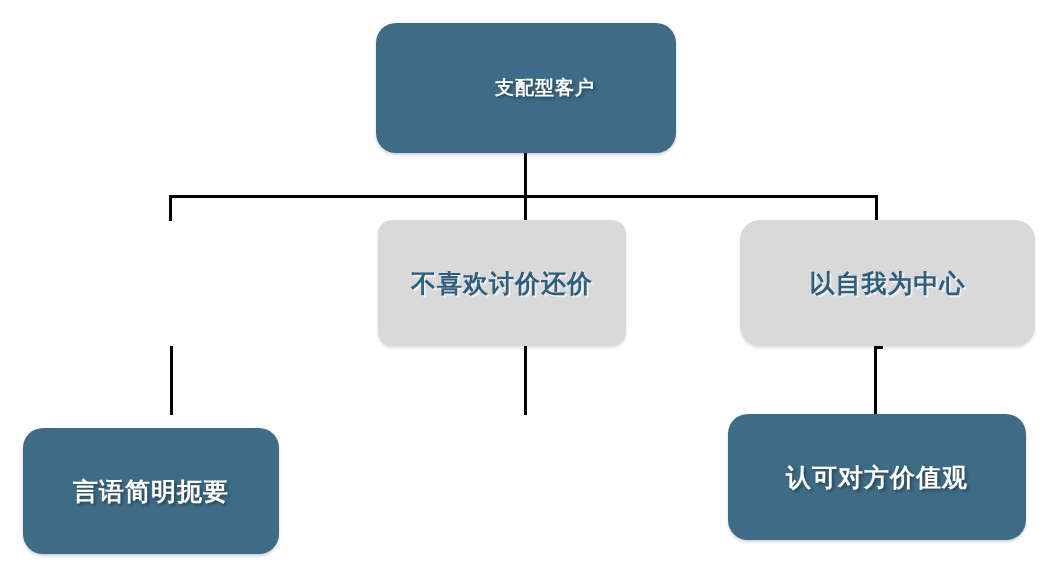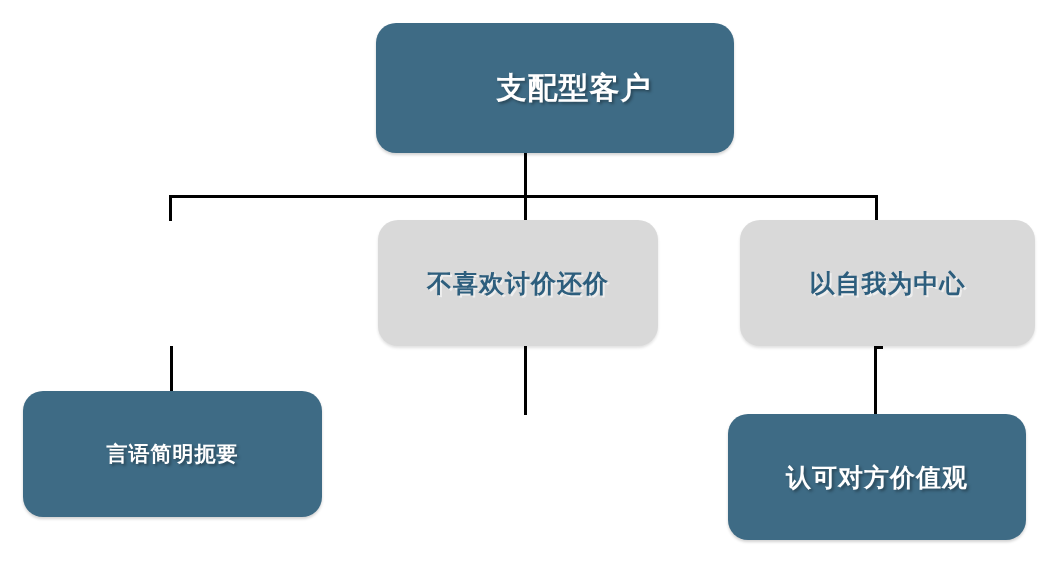--- a/index.html
+++ b/index.html
@@ -39,25 +39,25 @@
     color: var(--text-on-dark);
     text-shadow: 2px 2px 3px rgba(0,0,0,0.35);
     box-shadow: 0 2px 3px rgba(0,0,0,0.18);
   }
   .node-light {
     background: var(--node-light);
     color: var(--text-on-light);
     text-shadow: 2px 2px 0 rgba(255,255,255,0.55);
     box-shadow: 0 2px 3px rgba(0,0,0,0.12);
   }
-  .node-root   { left: 376px; top: 23px;  width: 358px; height: 130px; font-size: 30px; padding-left: 38px; }
+  .node-root   { left: 376px; top: 23px;  width: 300px; height: 130px; font-size: 19px; padding-left: 38px; }
   .node-t1     { left: 24px;  top: 220px; width: 318px; height: 126px; font-size: 25px; }
-  .node-t2     { left: 378px; top: 220px; width: 280px; height: 126px; font-size: 25px; }
+  .node-t2     { left: 378px; top: 220px; width: 248px; height: 126px; font-size: 25px; border-radius: 14px; }
   .node-t3     { left: 740px; top: 220px; width: 295px; height: 126px; font-size: 25px; text-align: right; }
-  .node-r1     { left: 23px;  top: 391px; width: 299px; height: 126px; font-size: 21px; }
+  .node-r1     { left: 23px;  top: 428px; width: 256px; height: 126px; font-size: 25px; }
   .node-r2     { left: 378px; top: 414px; width: 299px; height: 126px; font-size: 25px; }
   .node-r3     { left: 728px; top: 414px; width: 298px; height: 126px; font-size: 25px; text-align: center; }
   .line {
     position: absolute;
     background: var(--connector);
   }
   .line-root-trunk { left: 524px; top: 152px; width: 3px;   height: 68px; }
   .line-horizontal { left: 169px; top: 195px; width: 709px; height: 3px;  }
   .line-left-stub  { left: 169px; top: 195px; width: 3px;   height: 26px; }
   .line-right-stub { left: 875px; top: 195px; width: 3px;   height: 26px; }

